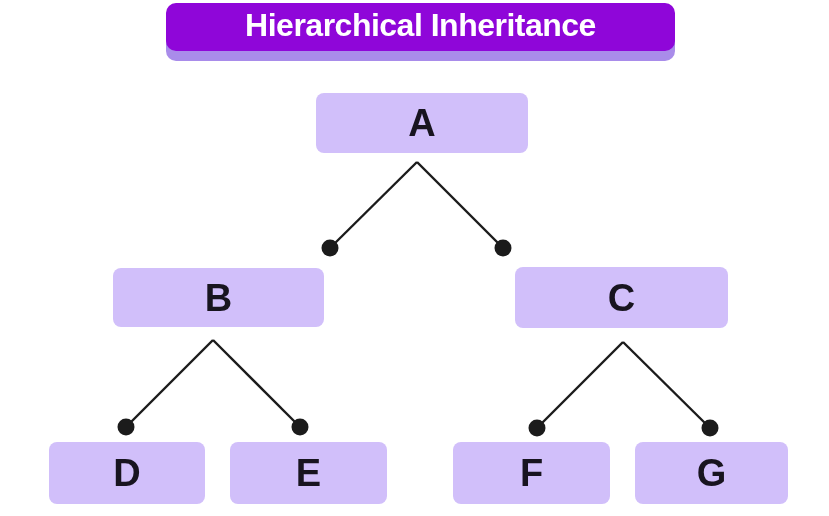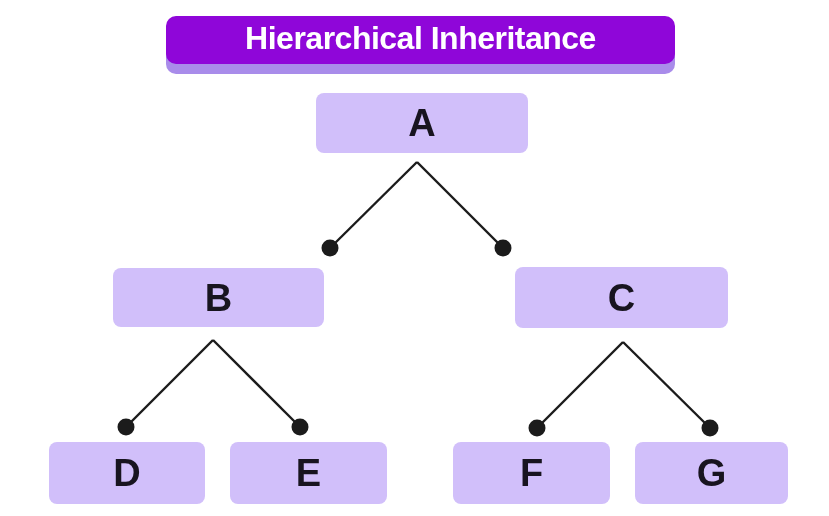--- a/index.html
+++ b/index.html
@@ -11,21 +11,21 @@
   #stage {
     position: relative;
     width: 829px;
     height: 516px;
     background: var(--bg, #ffffff);
     overflow: hidden;
   }
   .banner {
     position: absolute;
     left: 166px;
-    top: 16px;
+    top: 3px;
     width: 509px;
     height: 48px;
     background: var(--banner, #8f06d9);
     border-radius: 10px;
     box-shadow: 0 10px 0 var(--banner-shadow, #a98cea);
     display: flex;
     align-items: center;
     justify-content: center;
   }
   .banner-text {

